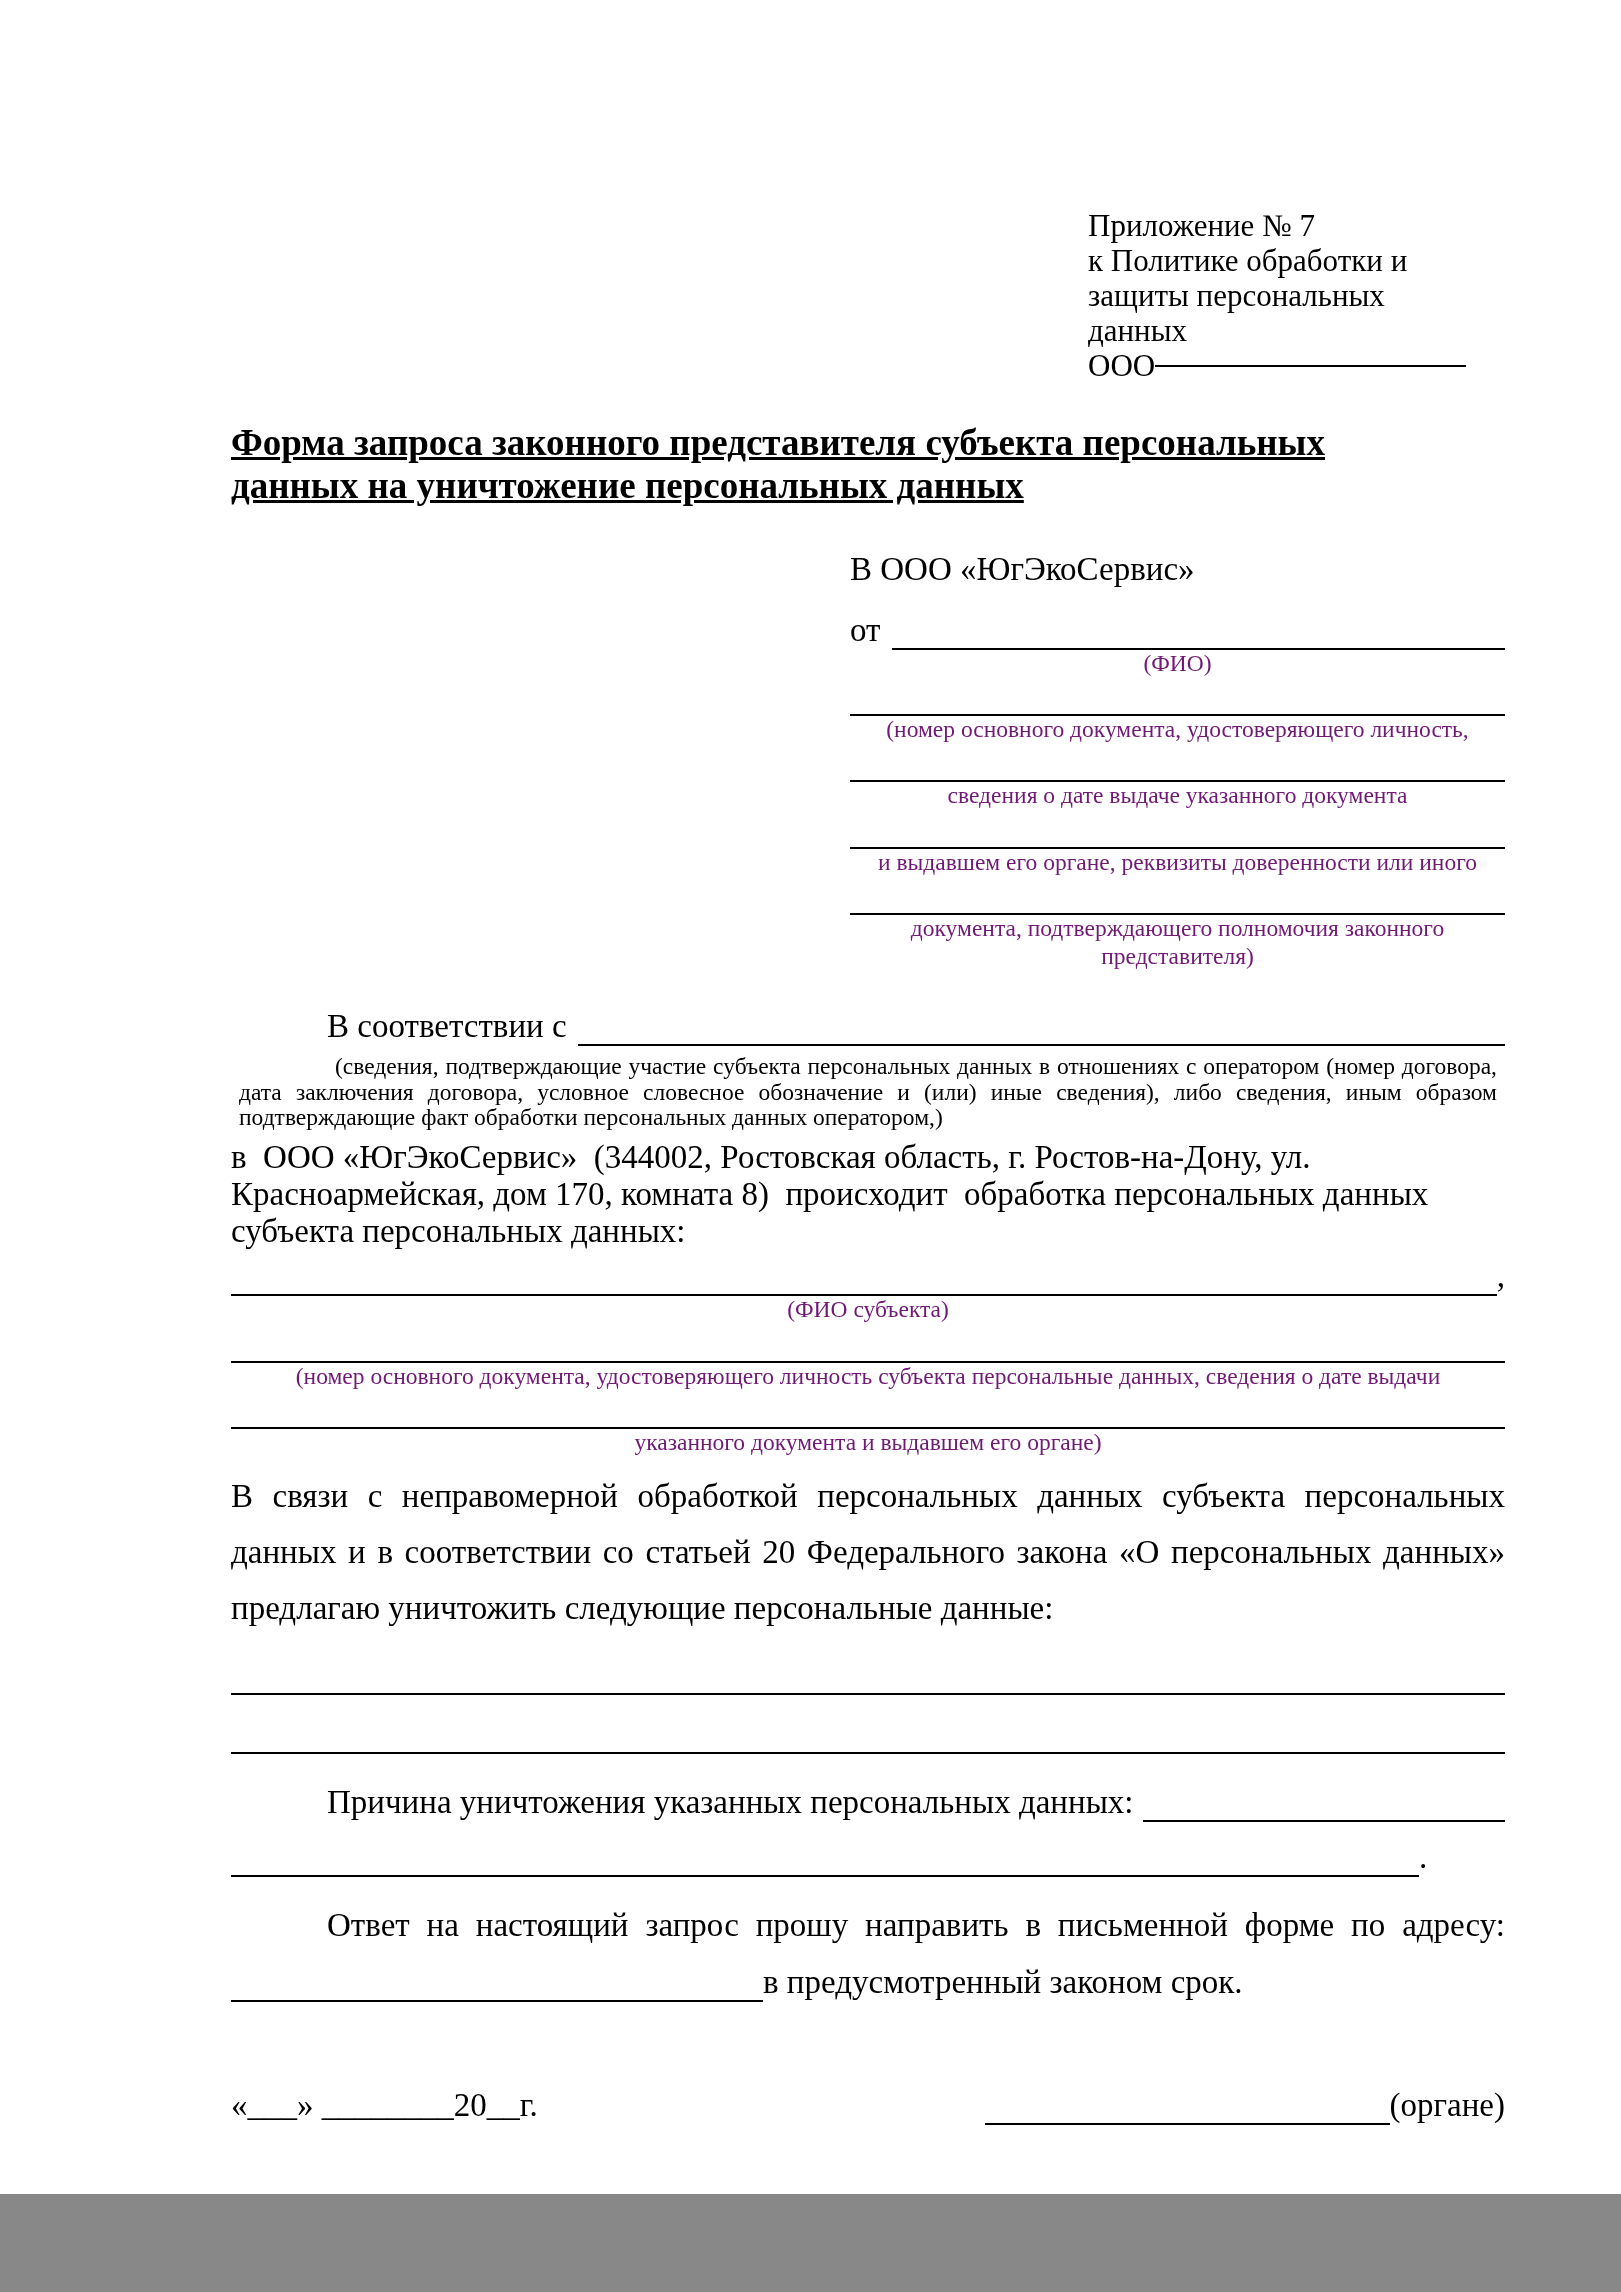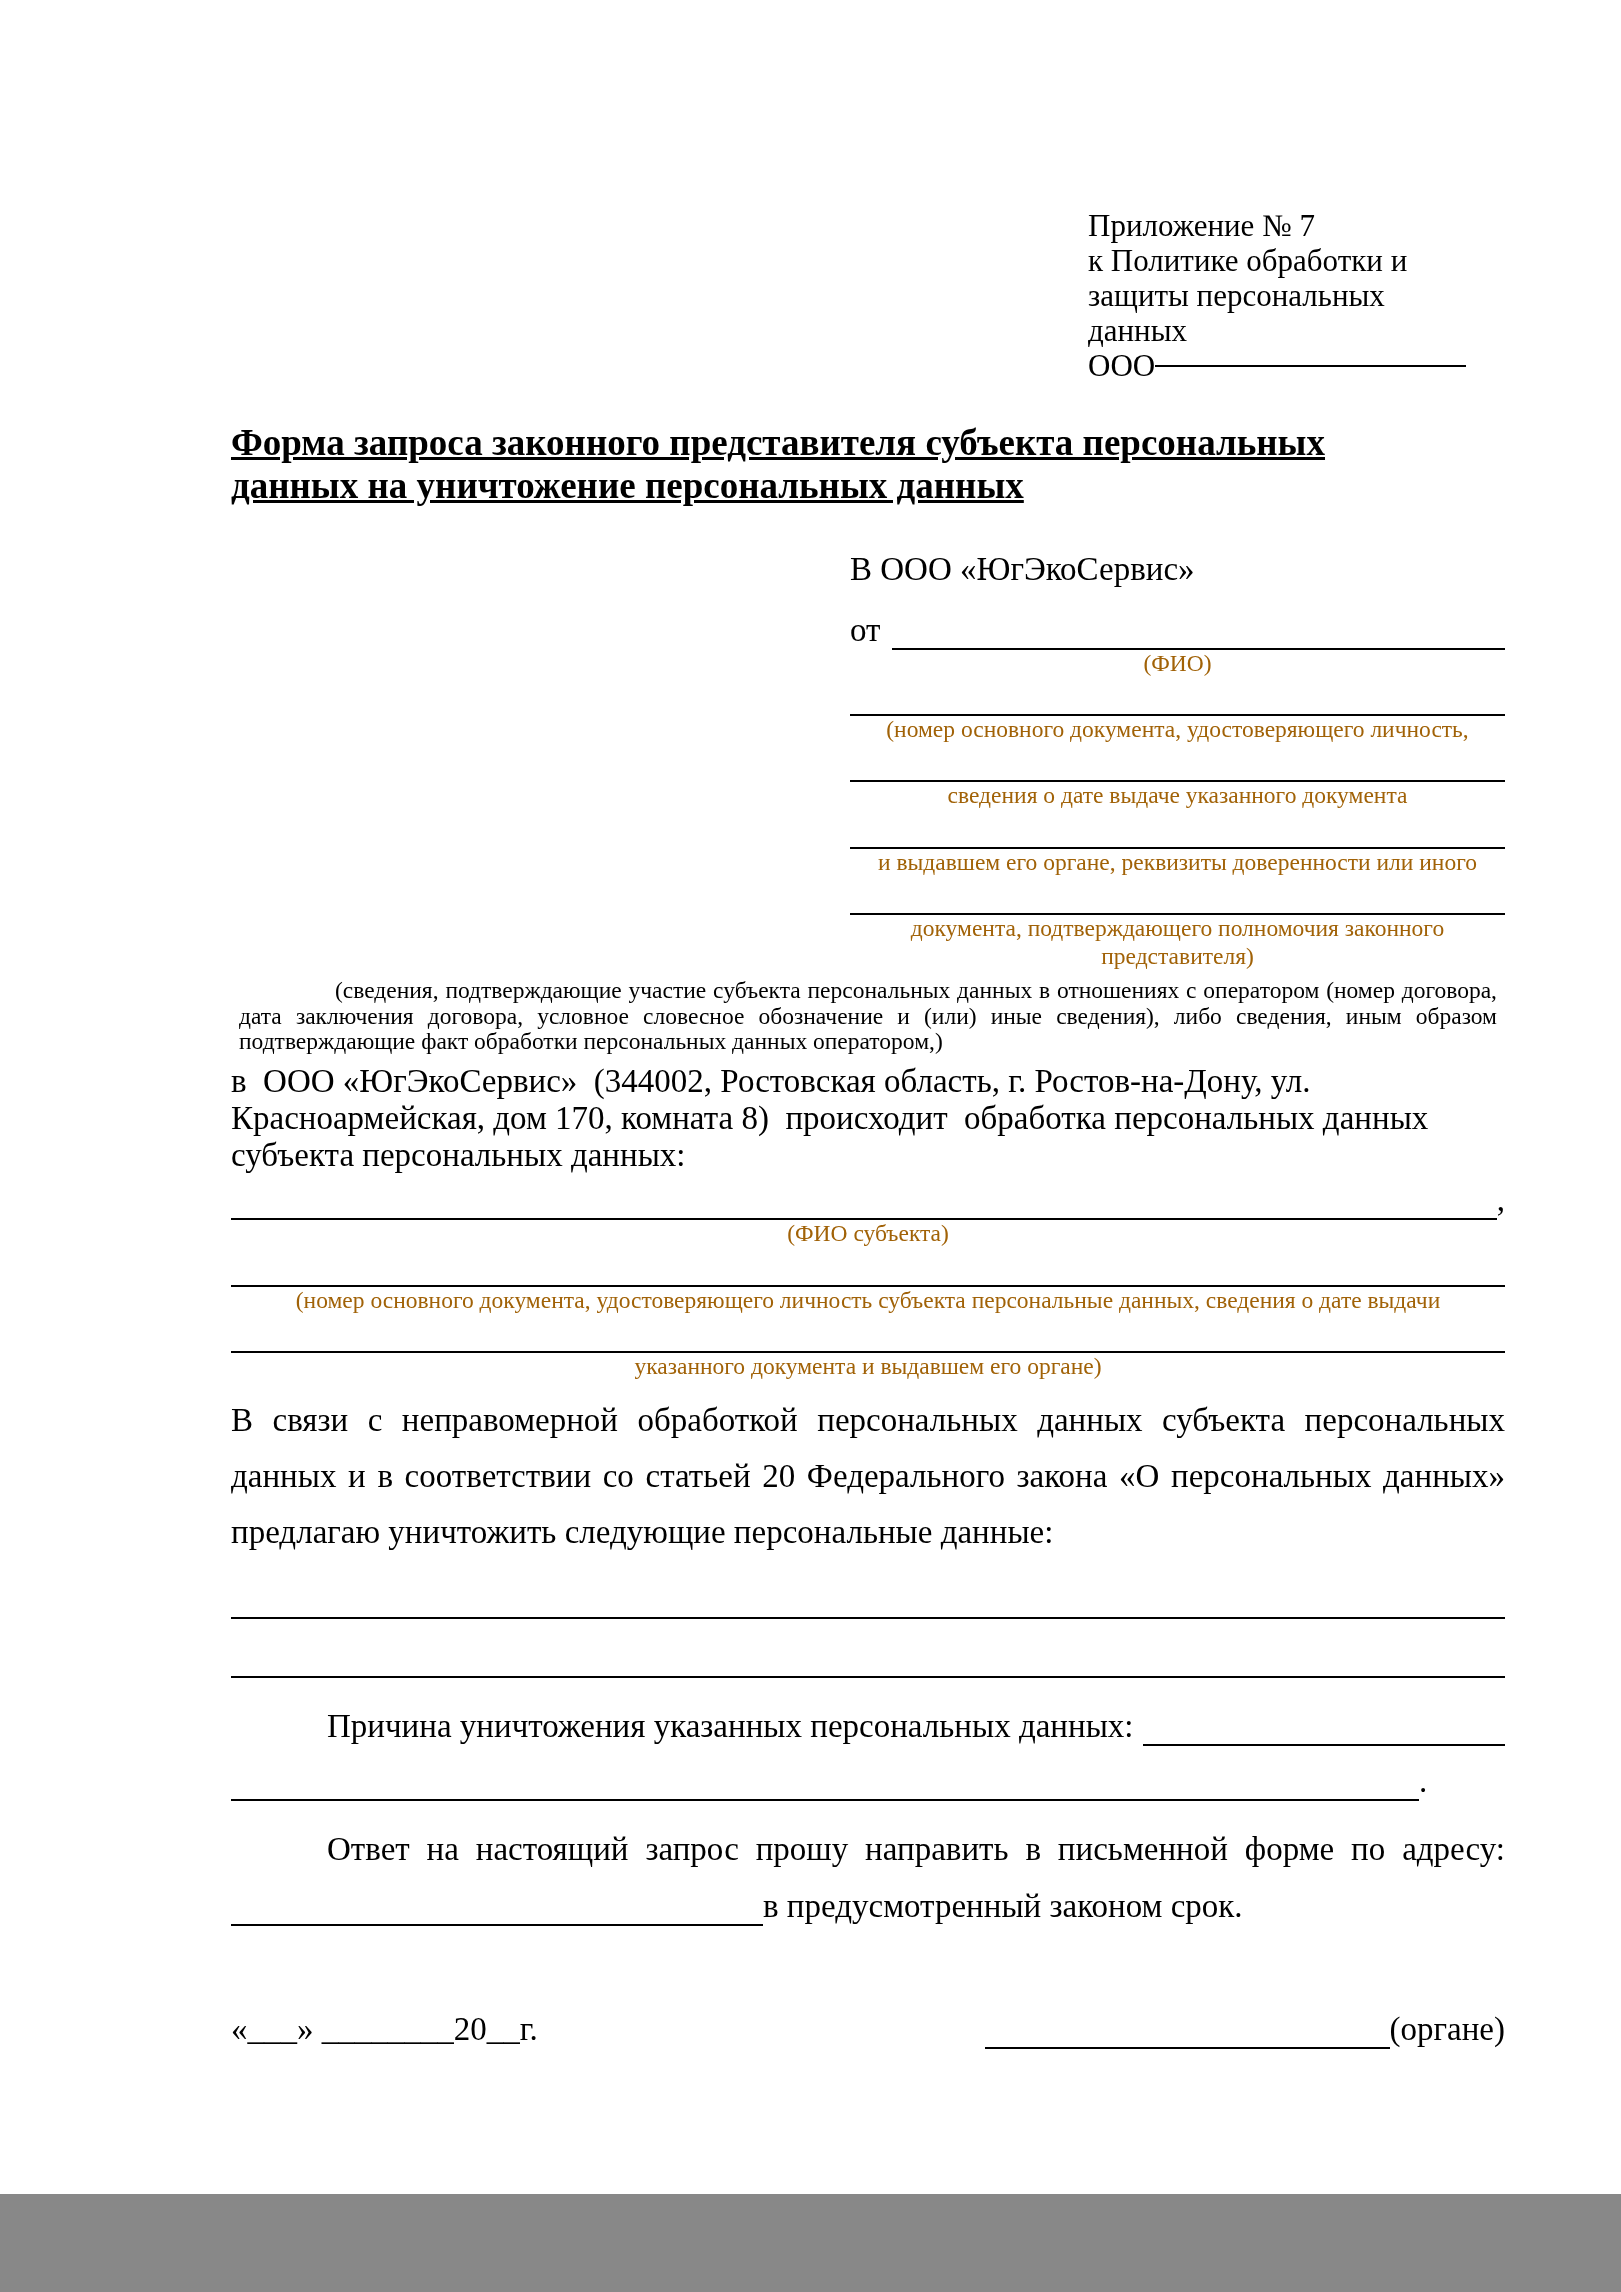--- a/index.html
+++ b/index.html
@@ -23,21 +23,21 @@
   .annex-company{display:flex;align-items:center;}
   .annex-company .u{border-bottom-width:2px;}
 
   
   .title{margin:38px 0 0 0;text-align:left;font-weight:700;font-size:37px;line-height:43px;text-decoration:underline;}
 
   
   .addressee{margin:43px 0 0 619px;width:655px;font-size:33px;line-height:39px;}
   .from-row{margin-top:21.6px;}
   .from-label{margin-right:11.8px;}
-  .cap{font-size:23.5px;line-height:27.4px;text-align:center;color:#a16207;}
+  .cap{font-size:23.5px;line-height:27.4px;text-align:center;color:#701a75;}
   .bl{height:37px;border-bottom:2.9px solid #000;}
 
   
   .accord{margin-top:37px;font-size:33px;line-height:39px;}
   .accord-label{margin-left:96px;margin-right:11.8px;white-space:nowrap;}
   .fine{margin:8px;font-size:23.5px;line-height:25.5px;text-align:justify;text-indent:96px;}
   .body-p{margin:7.8px 0 0 0;font-size:33px;line-height:37px;text-align:left;white-space:pre-wrap;}
   .subject-row{margin-top:7.8px;font-size:33px;line-height:39px;}
   .spaced{margin-top:11.8px;line-height:56px;text-align:justify;white-space:normal;}
   .bl2{height:57px;border-bottom:2.9px solid #000;}
@@ -83,20 +83,24 @@
       <div class="bl"></div>
       <div class="cap">(номер основного документа, удостоверяющего личность,</div>
       <div class="bl"></div>
       <div class="cap">сведения о дате выдаче указанного документа</div>
       <div class="bl"></div>
       <div class="cap">и выдавшем его органе, реквизиты доверенности или иного</div>
       <div class="bl"></div>
       <div class="cap">документа, подтверждающего полномочия законного представителя)</div>
     </div>
 
+    <div class="row accord">
+      <span class="accord-label">В соответствии с</span>
+      <span class="u fill"></span>
+    </div>
     <p class="fine">(сведения, подтверждающие участие субъекта персональных данных в отношениях с оператором (номер договора, дата заключения договора, условное словесное обозначение и (или) иные сведения), либо сведения, иным образом подтверждающие факт обработки персональных данных оператором,)</p>
 
     <p class="body-p">в  ООО «ЮгЭкоСервис»  (344002, Ростовская область, г. Ростов-на-Дону, ул. Красноармейская, дом 170, комната 8)  происходит  обработка персональных данных субъекта персональных данных:</p>
 
     <div class="row subject-row">
       <span class="u fill"></span>
       <span>,</span>
     </div>
     <div class="cap">(ФИО субъекта)</div>
     <div class="bl"></div>

